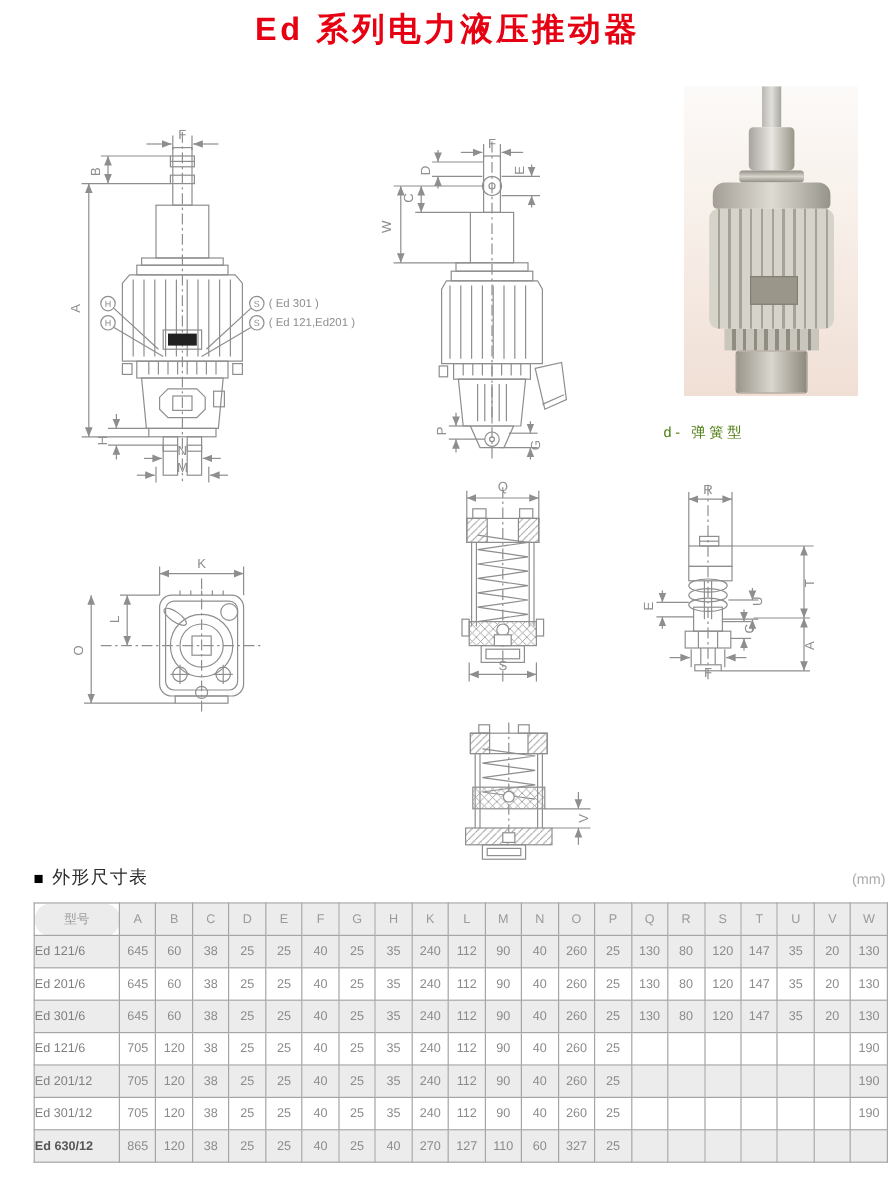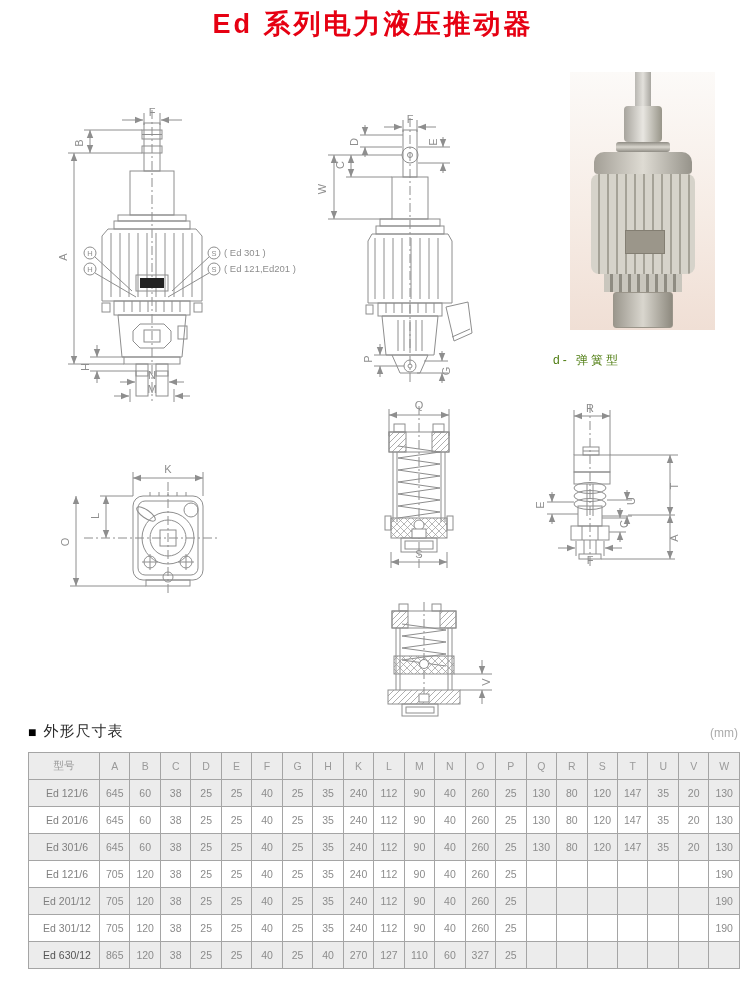--- a/index.html
+++ b/index.html
@@ -43,23 +43,23 @@
   .valve-notes div{white-space:nowrap;}
   .section-head{position:absolute;left:28px;top:722px;font-size:15px;color:#2b2b2b;
                 display:flex;align-items:center;letter-spacing:1px;}
   .bullet{font-size:14px;color:#000;margin-right:6px;}
   .unit{position:absolute;right:8px;top:726px;font-size:12px;color:#ababab;}
   table.dims{position:absolute;left:28px;top:752px;width:712px;border-collapse:collapse;
              table-layout:fixed;font-size:10.5px;color:#8c8c8c;}
   table.dims th,table.dims td{border:1px solid #a5a5a5;height:26px;text-align:center;
              padding:0;font-weight:normal;overflow:hidden;}
   table.dims th{color:#9a9a9a;}
-  table.dims .model-col{width:70px;}
-  table.dims td.model{text-align:center;padding-left:6px;color:#808080;}
-  table.dims td.model.bold{font-weight:normal;color:#555;}
+  table.dims .model-col{width:70px;border-radius:13px;}
+  table.dims td.model{text-align:left;padding-left:0;color:#808080;}
+  table.dims td.model.bold{font-weight:bold;color:#555;}
   table.dims tr.shade th,table.dims tr.shade td{background:#ececec;}
 </style>
 </head>
 <body>
 
 <div class="page">
 
   <svg width="0" height="0">
     <defs>
       <marker id="arr" viewBox="0 0 10 10" refX="10" refY="5" markerWidth="8" markerHeight="8" orient="auto-start-reverse">

